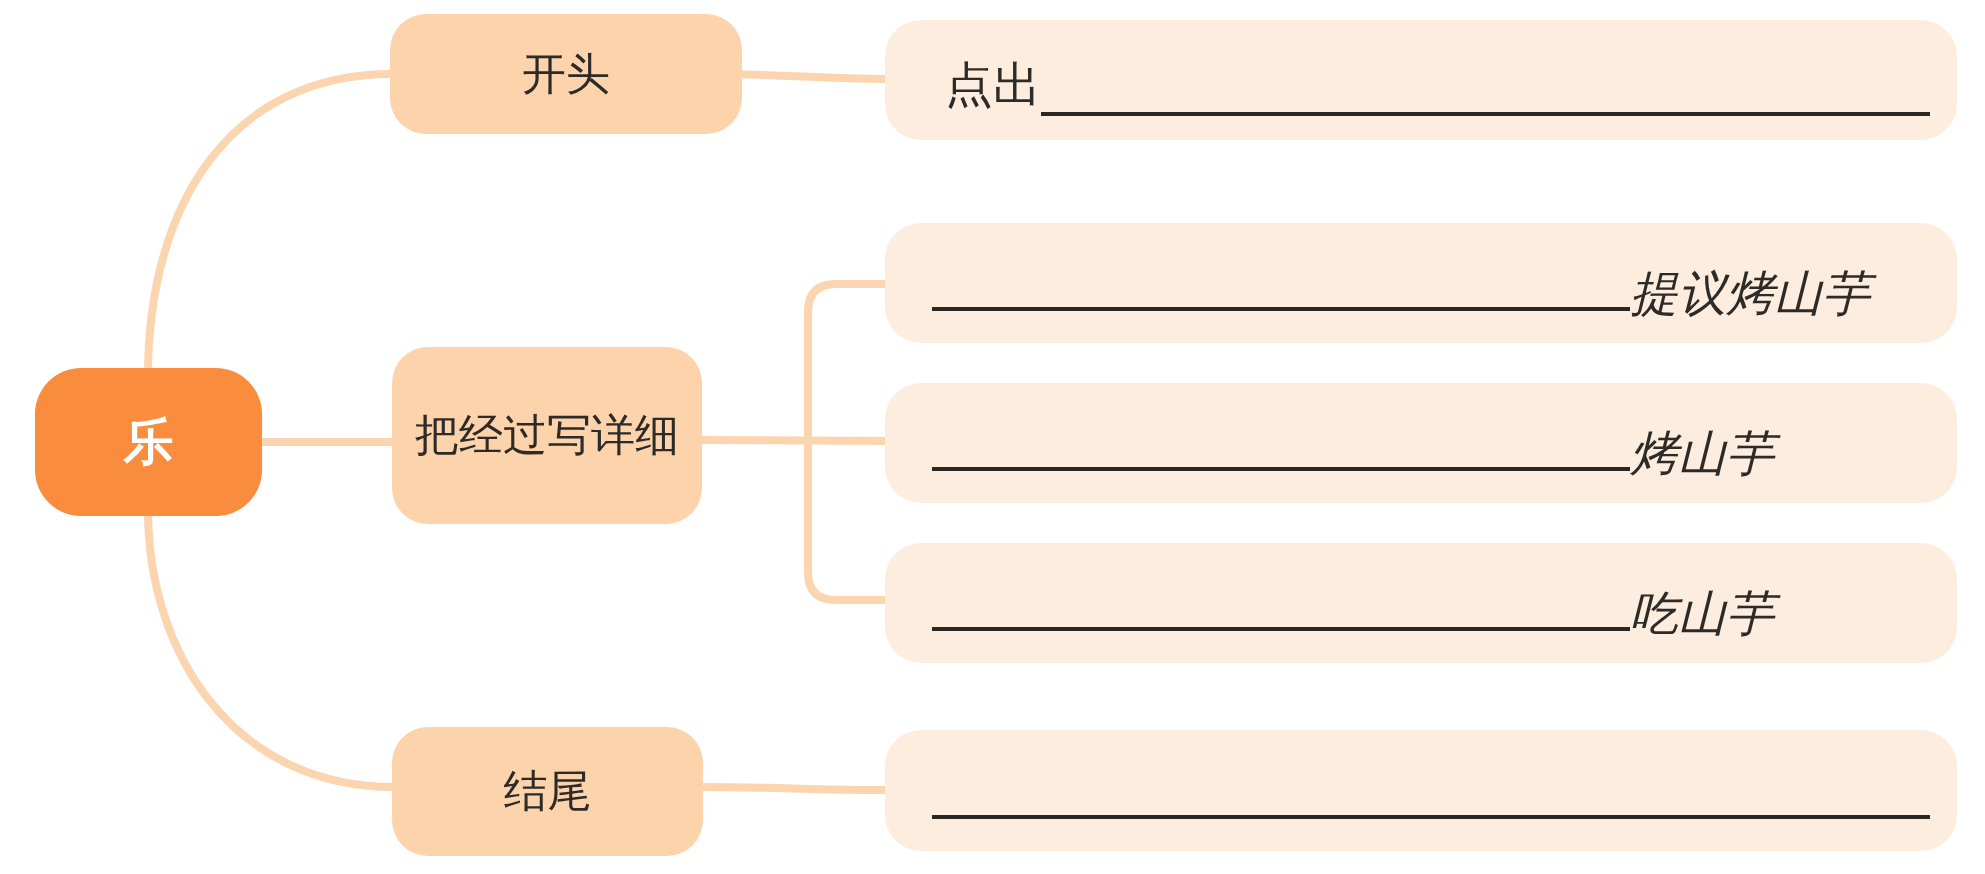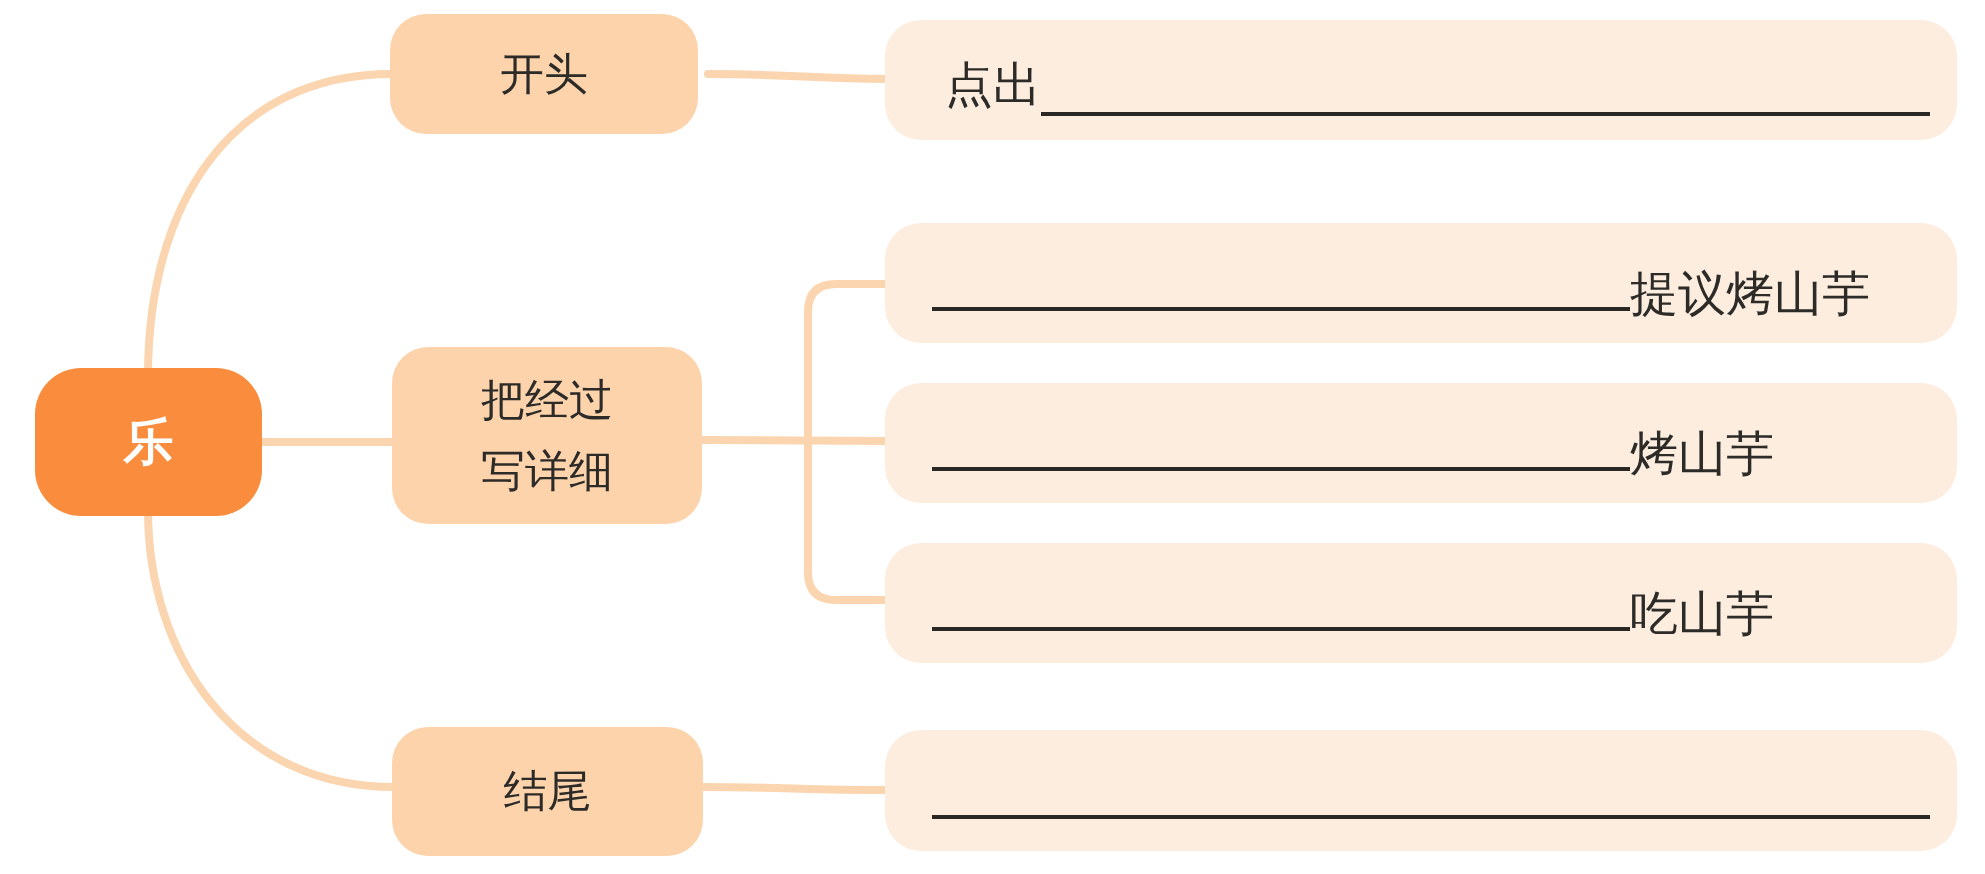--- a/index.html
+++ b/index.html
@@ -19,37 +19,37 @@
   .node{position:absolute;box-sizing:border-box;display:flex;align-items:center;justify-content:center;}
   .root-node{
     left:35px;top:368px;width:227px;height:148px;
     background:var(--root-fill);border-radius:46px;
     color:var(--root-text);font-size:50px;font-weight:bold;
   }
   .branch-node{
     background:var(--branch-fill);border-radius:36px;
     font-size:44px;color:var(--text);
   }
-  .branch-opening{left:390px;top:14px;width:308px;height:120px;}
-  .branch-process{left:392px;top:347px;width:310px;height:177px;flex-direction:column;line-height:1.6;}
+  .branch-opening{left:390px;top:14px;width:352px;height:120px;}
+  .branch-process{left:392px;top:347px;width:310px;height:177px;flex-direction:row;line-height:1.6;}
   .branch-ending{left:392px;top:727px;width:311px;height:129px;}
   .leaf-node{
     left:885px;width:1072px;height:120px;
     background:var(--leaf-fill);border-radius:36px;
     font-size:48px;color:var(--text);
     display:flex;align-items:flex-end;justify-content:flex-start;
     padding:0 27px 24px 47px;
   }
   .leaf-opening{top:20px;padding-left:60px;justify-content:space-between;}
   .leaf-p1{top:223px;}
   .leaf-p2{top:383px;text-align:center;}
   .leaf-p3{top:543px;}
   .leaf-ending{top:730px;height:121px;}
   .leaf-text{line-height:1;white-space:nowrap;}
-  .leaf-text.after-blank{margin-bottom:2px;}
+  .leaf-text.after-blank{margin-bottom:2px;font-style:italic;}
   .leaf-opening .leaf-text{margin-bottom:8px;}
   .blank{height:4px;background:var(--blank-line);margin-bottom:8px;}
   .blank.grow{flex:1 1 auto;margin-bottom:0;}
   .blank.mid{width:698px;flex:0 0 auto;}
   .blank.wide{width:998px;flex:0 0 auto;}
 </style>
 </head>
 <body>
 
 <div class="canvas">

